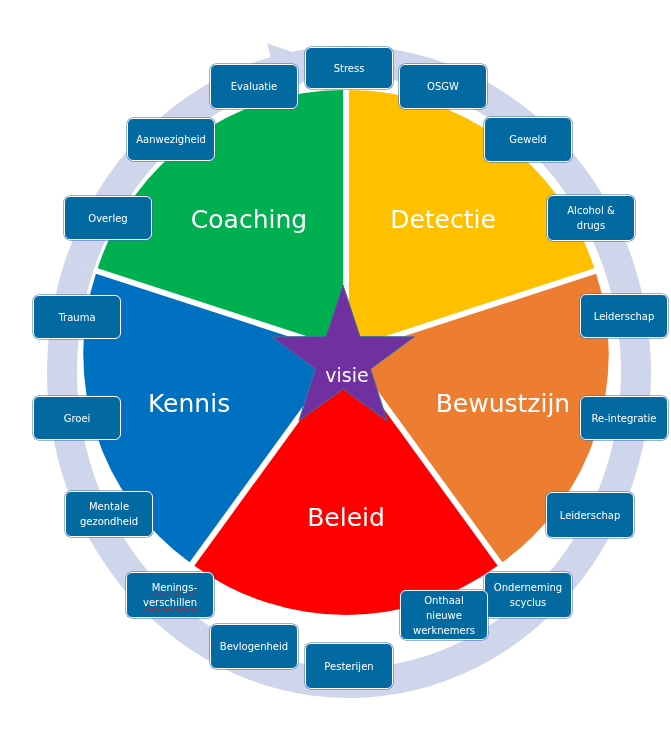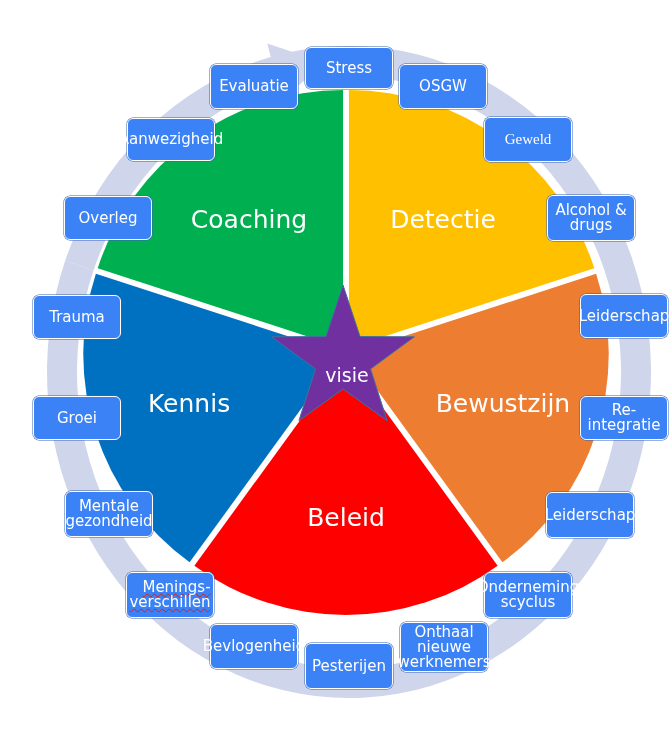--- a/index.html
+++ b/index.html
@@ -1,22 +1,22 @@
 <!DOCTYPE html>
 <html><head>
 <meta charset="utf-8">
 <style>
   html, body { margin:0; padding:0; background:#ffffff; }
   body { width:671px; height:745px; position:relative; overflow:hidden;
          font-family:"Liberation Sans", "DejaVu Sans", sans-serif; }
   #diagram { position:absolute; left:0; top:0; width:671px; height:745px; }
   .seg-label { fill:#ffffff; font-family:"DejaVu Sans", sans-serif; }
-  .box { position:absolute; box-sizing:border-box; background:#3b82f6;
+  .box { position:absolute; box-sizing:border-box; background:#0369a1;
          border:1.5px solid #ffffff; border-radius:6px;
-         color:#ffffff; font-family:"DejaVu Sans", sans-serif; font-size:15px;
+         color:#ffffff; font-family:"DejaVu Sans", sans-serif; font-size:10px;
          line-height:15px; display:flex; align-items:center; justify-content:center;
          text-align:center; white-space:pre-line; box-shadow:0 0 0 0.5px #3a62a8; }
   .box.underline span { text-decoration:underline wavy #d02020; text-decoration-thickness:1px;text-align:right; }
 </style>
 </head>
 <body>
 
 <svg id="diagram" viewBox="0 0 671 745" xmlns="http://www.w3.org/2000/svg">
   <path id="ring" d="M286.21066937303675,53.12388216077932 A302,326 0 1 1 65.21282852265568,260.5014332758319 L93.40360714623293,270.762037575602 A272,296 0 1 0 292.4480200975695,82.46831018279352 Z" fill="#CFD5EA"></path>
   <path id="arrowhead" d="M65.21282852265568,260.5014332758319 A302,326 0 0 1 270.8366483790387,57.10818062976375 L267.2131817476034,43.58521906171677 L325.0003310421835,62.703690540466994 L282.2246863635496,99.60891698648271 L278.6012197321143,86.08595541843579 A272,296 0 0 0 93.40360714623293,270.762037575602 Z" fill="#CFD5EA"></path>
@@ -32,29 +32,29 @@
       <path d="M341.24471741852426,353.54508497187476 L189.5961223270662,562.2714695206112 A258,258 0 0 1 95.87213621437462,273.81870042313835 Z" fill="#0070C0"></path>
       <text x="189.07567481129968" y="411.9878040718663" text-anchor="middle" font-size="25" class="seg-label">Kennis</text>
     </g>
   <path id="star" stroke="#41719C" stroke-width="1" d="M343,285 L360.0457723164817,336.5385071631265 L414.3292387221365,336.8237254218789 L370.5806389725594,368.9614928368735 L387.0838939219355,420.6762745781211 L343,389 L298.9161060780645,420.6762745781211 L315.4193610274406,368.9614928368735 L271.6707612778635,336.8237254218789 L325.9542276835183,336.53850716312655 Z" fill="#7030A0"></path>
   <text id="star-label" class="seg-label" x="347" y="382" text-anchor="middle" font-size="19">visie</text>
 </svg>
 
 <div id="boxes">
     <div class="box" style="left: 305px; top: 47px; width: 88px; height: 42px;"><span>Stress</span></div>
     <div class="box" style="left: 399px; top: 64px; width: 88px; height: 45px;"><span>OSGW</span></div>
-    <div class="box" style="left: 484px; top: 117px; width: 88px; height: 45px; font-family: Liberation Serif, serif;"><span>Geweld</span></div>
+    <div class="box" style="left: 484px; top: 117px; width: 88px; height: 45px;"><span>Geweld</span></div>
     <div class="box" style="left: 547px; top: 195px; width: 88px; height: 46px;"><span>Alcohol &amp;
 drugs</span></div>
     <div class="box" style="left: 580px; top: 294px; width: 88px; height: 44px;"><span>Leiderschap</span></div>
     <div class="box" style="left: 580px; top: 396px; width: 88px; height: 44px;"><span>Re-integratie</span></div>
     <div class="box" style="left: 546px; top: 492px; width: 88px; height: 46px;"><span>Leiderschap</span></div>
     <div class="box" style="left: 484px; top: 572px; width: 88px; height: 46px;"><span>Onderneming
 scyclus</span></div>
-    <div class="box" style="left: 400px; top: 622px; width: 88px; height: 50px;"><span>Onthaal
+    <div class="box" style="left: 400px; top: 590px; width: 88px; height: 50px;"><span>Onthaal
 nieuwe
 werknemers</span></div>
     <div class="box" style="left: 305px; top: 643px; width: 88px; height: 46px;"><span>Pesterijen</span></div>
     <div class="box" style="left: 210px; top: 624px; width: 88px; height: 45px;"><span>Bevlogenheid</span></div>
     <div class="box underline" style="left: 126px; top: 572px; width: 88px; height: 46px;"><span>Menings-
 verschillen</span></div>
     <div class="box" style="left: 65px; top: 491px; width: 88px; height: 46px;"><span>Mentale
 gezondheid</span></div>
     <div class="box" style="left: 33px; top: 396px; width: 88px; height: 44px; align-items: center;"><span>Groei</span></div>
     <div class="box" style="left: 33px; top: 295px; width: 88px; height: 44px;"><span>Trauma</span></div>

